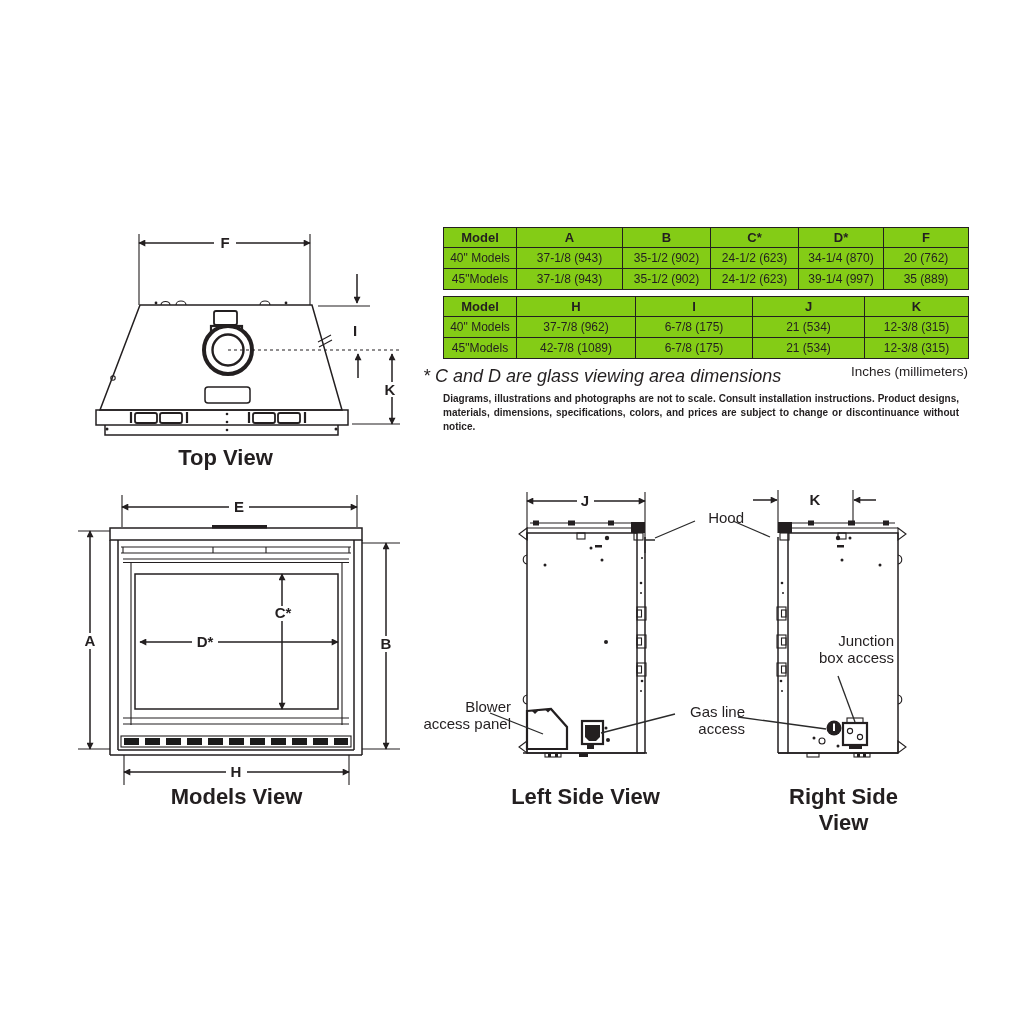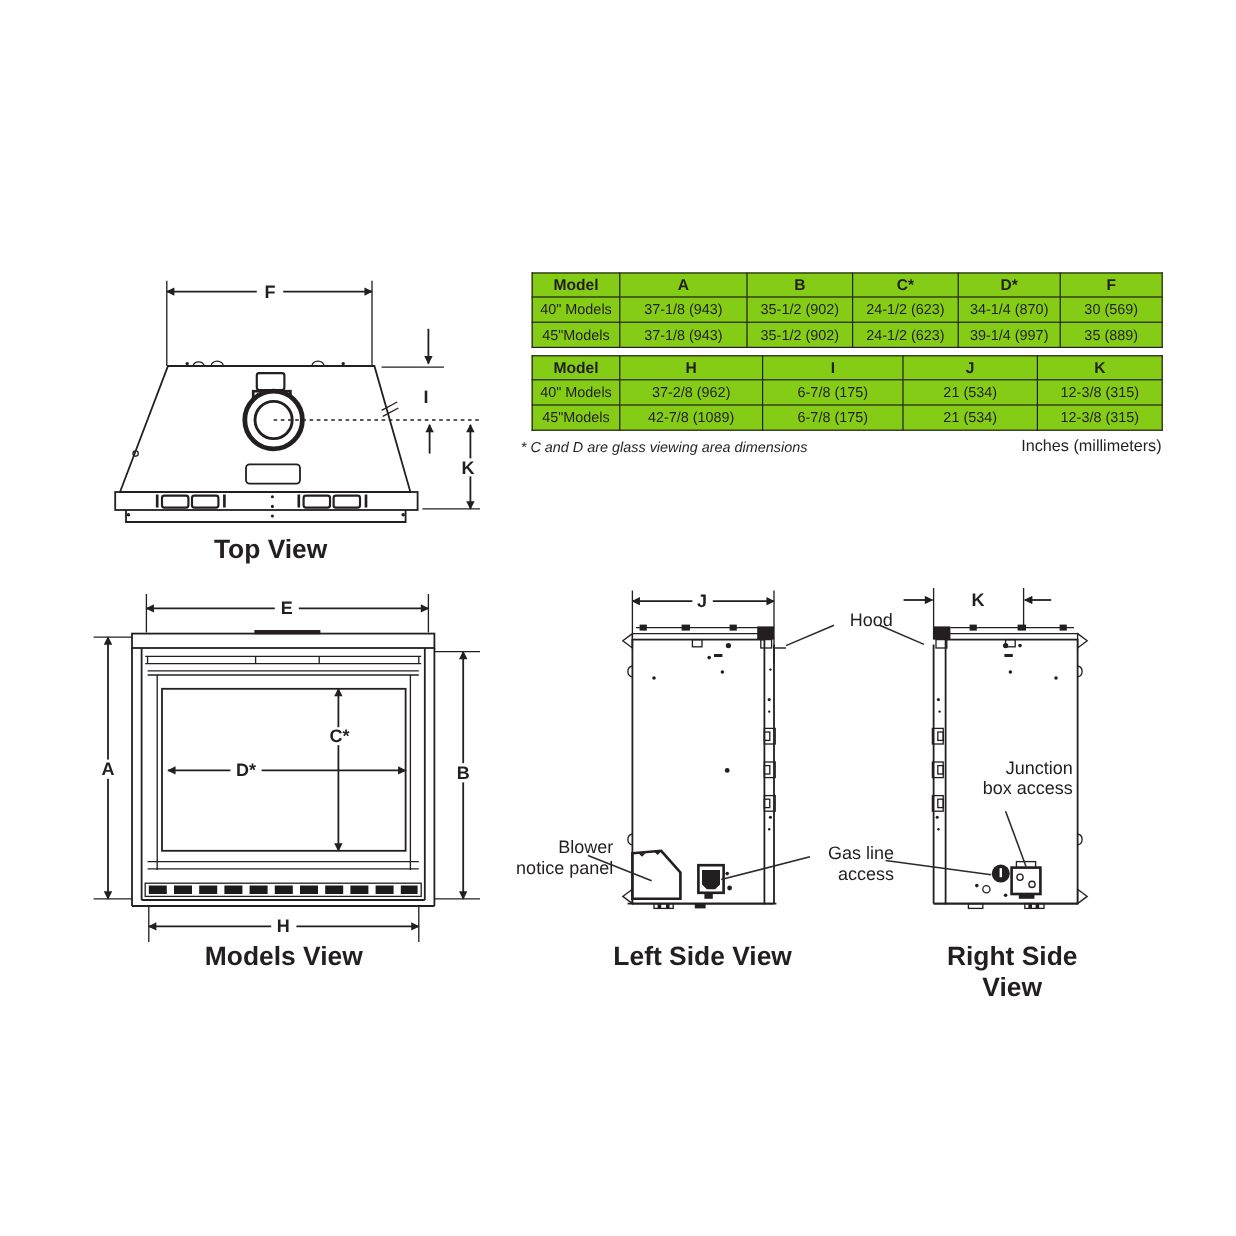--- a/index.html
+++ b/index.html
@@ -11,21 +11,21 @@
   .lnt  { stroke:#231f20; stroke-width:1.1; fill:none; }
   .lnk  { stroke:#231f20; stroke-width:2.2; fill:none; }
   .fillk{ fill:#231f20; stroke:none; }
   .wbg  { fill:#ffffff; stroke:none; }
   text.dim { font-family:"Liberation Sans",sans-serif; font-weight:bold; font-size:15px;
              fill:#231f20; text-anchor:middle; }
   .dim-table { border-collapse:collapse; table-layout:fixed; width:525px; background:#84cc16; }
   .dim-table th, .dim-table td { border:1.6px solid #231f20; text-align:center; padding:0; overflow:hidden; white-space:nowrap; }
   .dim-table th { font-size:13px; font-weight:bold; height:19px; }
   .dim-table td { font-size:12px; height:20px; }
-  .footnote { position:absolute; left:434px; top:366px; font-size:12px; font-style:italic; }
+  .footnote { position:absolute; left:423px; top:366px; font-size:18px; font-style:italic; }
   .units    { position:absolute; left:810px; top:364px; width:158px; text-align:right; font-size:13.5px; }
   .disclaimer { position:absolute; left:443px; top:392px; width:516px; font-size:10px;
                 font-weight:bold; line-height:14px; text-align:justify; }
   .caption { position:absolute; font-weight:bold; font-size:22px; text-align:center; }
   .callout { position:absolute; font-weight:normal; font-size:15px; line-height:17px; text-align:right; }
   .overlay { position:absolute; left:0; top:0; pointer-events:none; }
 </style>
 </head>
 <body>
 
@@ -313,21 +313,21 @@
           <th>F</th>
         </tr>
       </thead>
       <tbody>
         <tr>
           <td>40" Models</td>
           <td>37-1/8 (943)</td>
           <td>35-1/2 (902)</td>
           <td>24-1/2 (623)</td>
           <td>34-1/4 (870)</td>
-          <td>30 (569)</td>
+          <td>20 (762)</td>
         </tr>
         <tr>
           <td>45"Models</td>
           <td>37-1/8 (943)</td>
           <td>35-1/2 (902)</td>
           <td>24-1/2 (623)</td>
           <td>39-1/4 (997)</td>
           <td>35 (889)</td>
         </tr>
       </tbody>
@@ -346,49 +346,50 @@
           <th>Model</th>
           <th>H</th>
           <th>I</th>
           <th>J</th>
           <th>K</th>
         </tr>
       </thead>
       <tbody>
         <tr>
           <td>40" Models</td>
-          <td>37-2/8 (962)</td>
+          <td>37-7/8 (962)</td>
           <td>6-7/8 (175)</td>
           <td>21 (534)</td>
           <td>12-3/8 (315)</td>
         </tr>
         <tr>
           <td>45"Models</td>
           <td>42-7/8 (1089)</td>
           <td>6-7/8 (175)</td>
           <td>21 (534)</td>
           <td>12-3/8 (315)</td>
         </tr>
       </tbody>
     </table>
 
   <div class="footnote">* C and D are glass viewing area dimensions</div>
   <div class="units">Inches (millimeters)</div>
+  <div class="disclaimer">Diagrams, illustrations and photographs are not to scale. Consult installation instructions. Product designs, materials, dimensions, specifications, colors, and prices are subject to change or discontinuance without notice.</div>
 
   <div class="caption" style="left:158px; top:445px; width:135px;">Top View</div>
   <div class="caption" style="left:169px; top:784px; width:135px;">Models View</div>
   <div class="caption" style="left:508px; top:784px; width:155px;">Left Side View</div>
   <div class="caption" style="left:766px; top:784px; width:155px;">Right Side View</div>
 
   <div class="callout" style="left:688px; top:509px; width:56px;">
     <span>Hood</span>
   </div>
   <div class="callout" style="left:403px; top:698px; width:108px;">
     <div>Blower</div>
-    <div>notice panel</div>
+    <div>access panel</div>
   </div>
   <div class="callout" style="left:669px; top:703px; width:76px;">
     <div>Gas line</div>
     <div>access</div>
   </div>
   <div class="callout" style="left:798px; top:632px; width:96px;">
     <div>Junction</div>
     <div>box access</div>
   </div>
 

